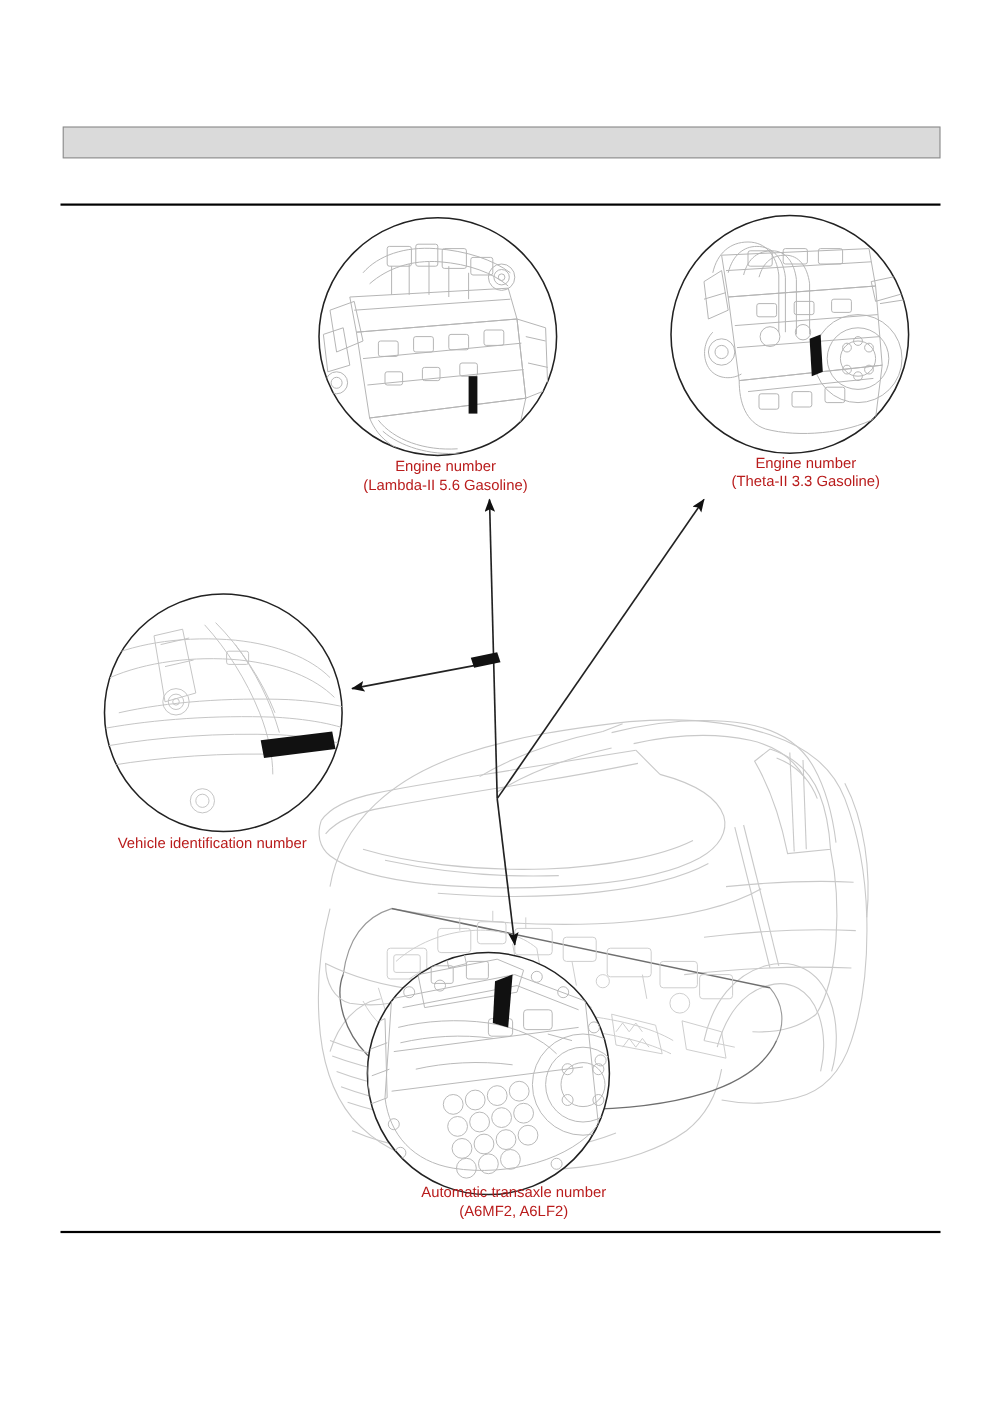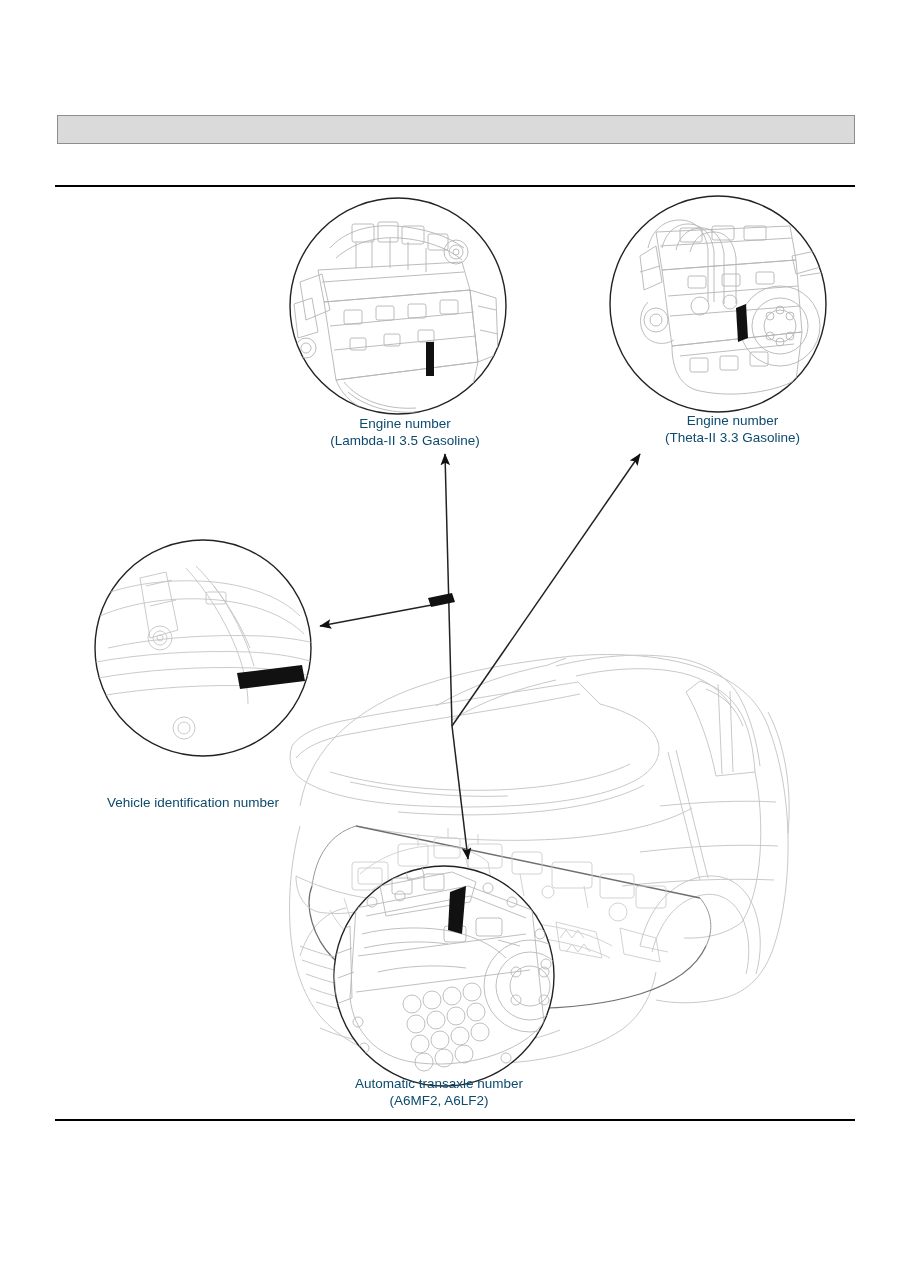--- a/index.html
+++ b/index.html
@@ -74,29 +74,29 @@
   .figure svg {
     display: block;
   }
 
   
   .caption {
     position: absolute;
     text-align: center;
     font-size: 13.5px;
     line-height: 17px;
-    color: #0c4a6e;
+    color: #b91c1c;
     white-space: nowrap;
   }
   .caption .line2 { display: block; }
 
   .cap-lambda  { left: 280px; top: 415px; width: 250px; }
   .cap-theta   { left: 615px; top: 412px; width: 235px; }
-  .cap-vin     { left: 78px;  top: 794px; width: 230px; }
-  .cap-transaxle { left: 314px; top: 1075px; width: 250px; }
+  .cap-vin     { left: 78px;  top: 758px; width: 230px; }
+  .cap-transaxle { left: 342px; top: 1075px; width: 250px; }
 </style>
 </head>
 <body>
 
 <div class="page">
 
   <div class="header-bar">
     <span class="header-bar-title"></span>
   </div>
 
@@ -477,21 +477,21 @@
 
         <g>
           <path d="M450,706 L466,700 L462,748 L448,744 Z" fill="#111"></path>
         </g>
       </g>
     </svg>
   </div>
 
   <div class="caption cap-lambda">
     <span>Engine number</span>
-    <span class="line2">(Lambda-II 3.5 Gasoline)</span>
+    <span class="line2">(Lambda-II 5.6 Gasoline)</span>
   </div>
 
   <div class="caption cap-theta">
     <span>Engine number</span>
     <span class="line2">(Theta-II 3.3 Gasoline)</span>
   </div>
 
   <div class="caption cap-vin">
     <span>Vehicle identification number</span>
   </div>

